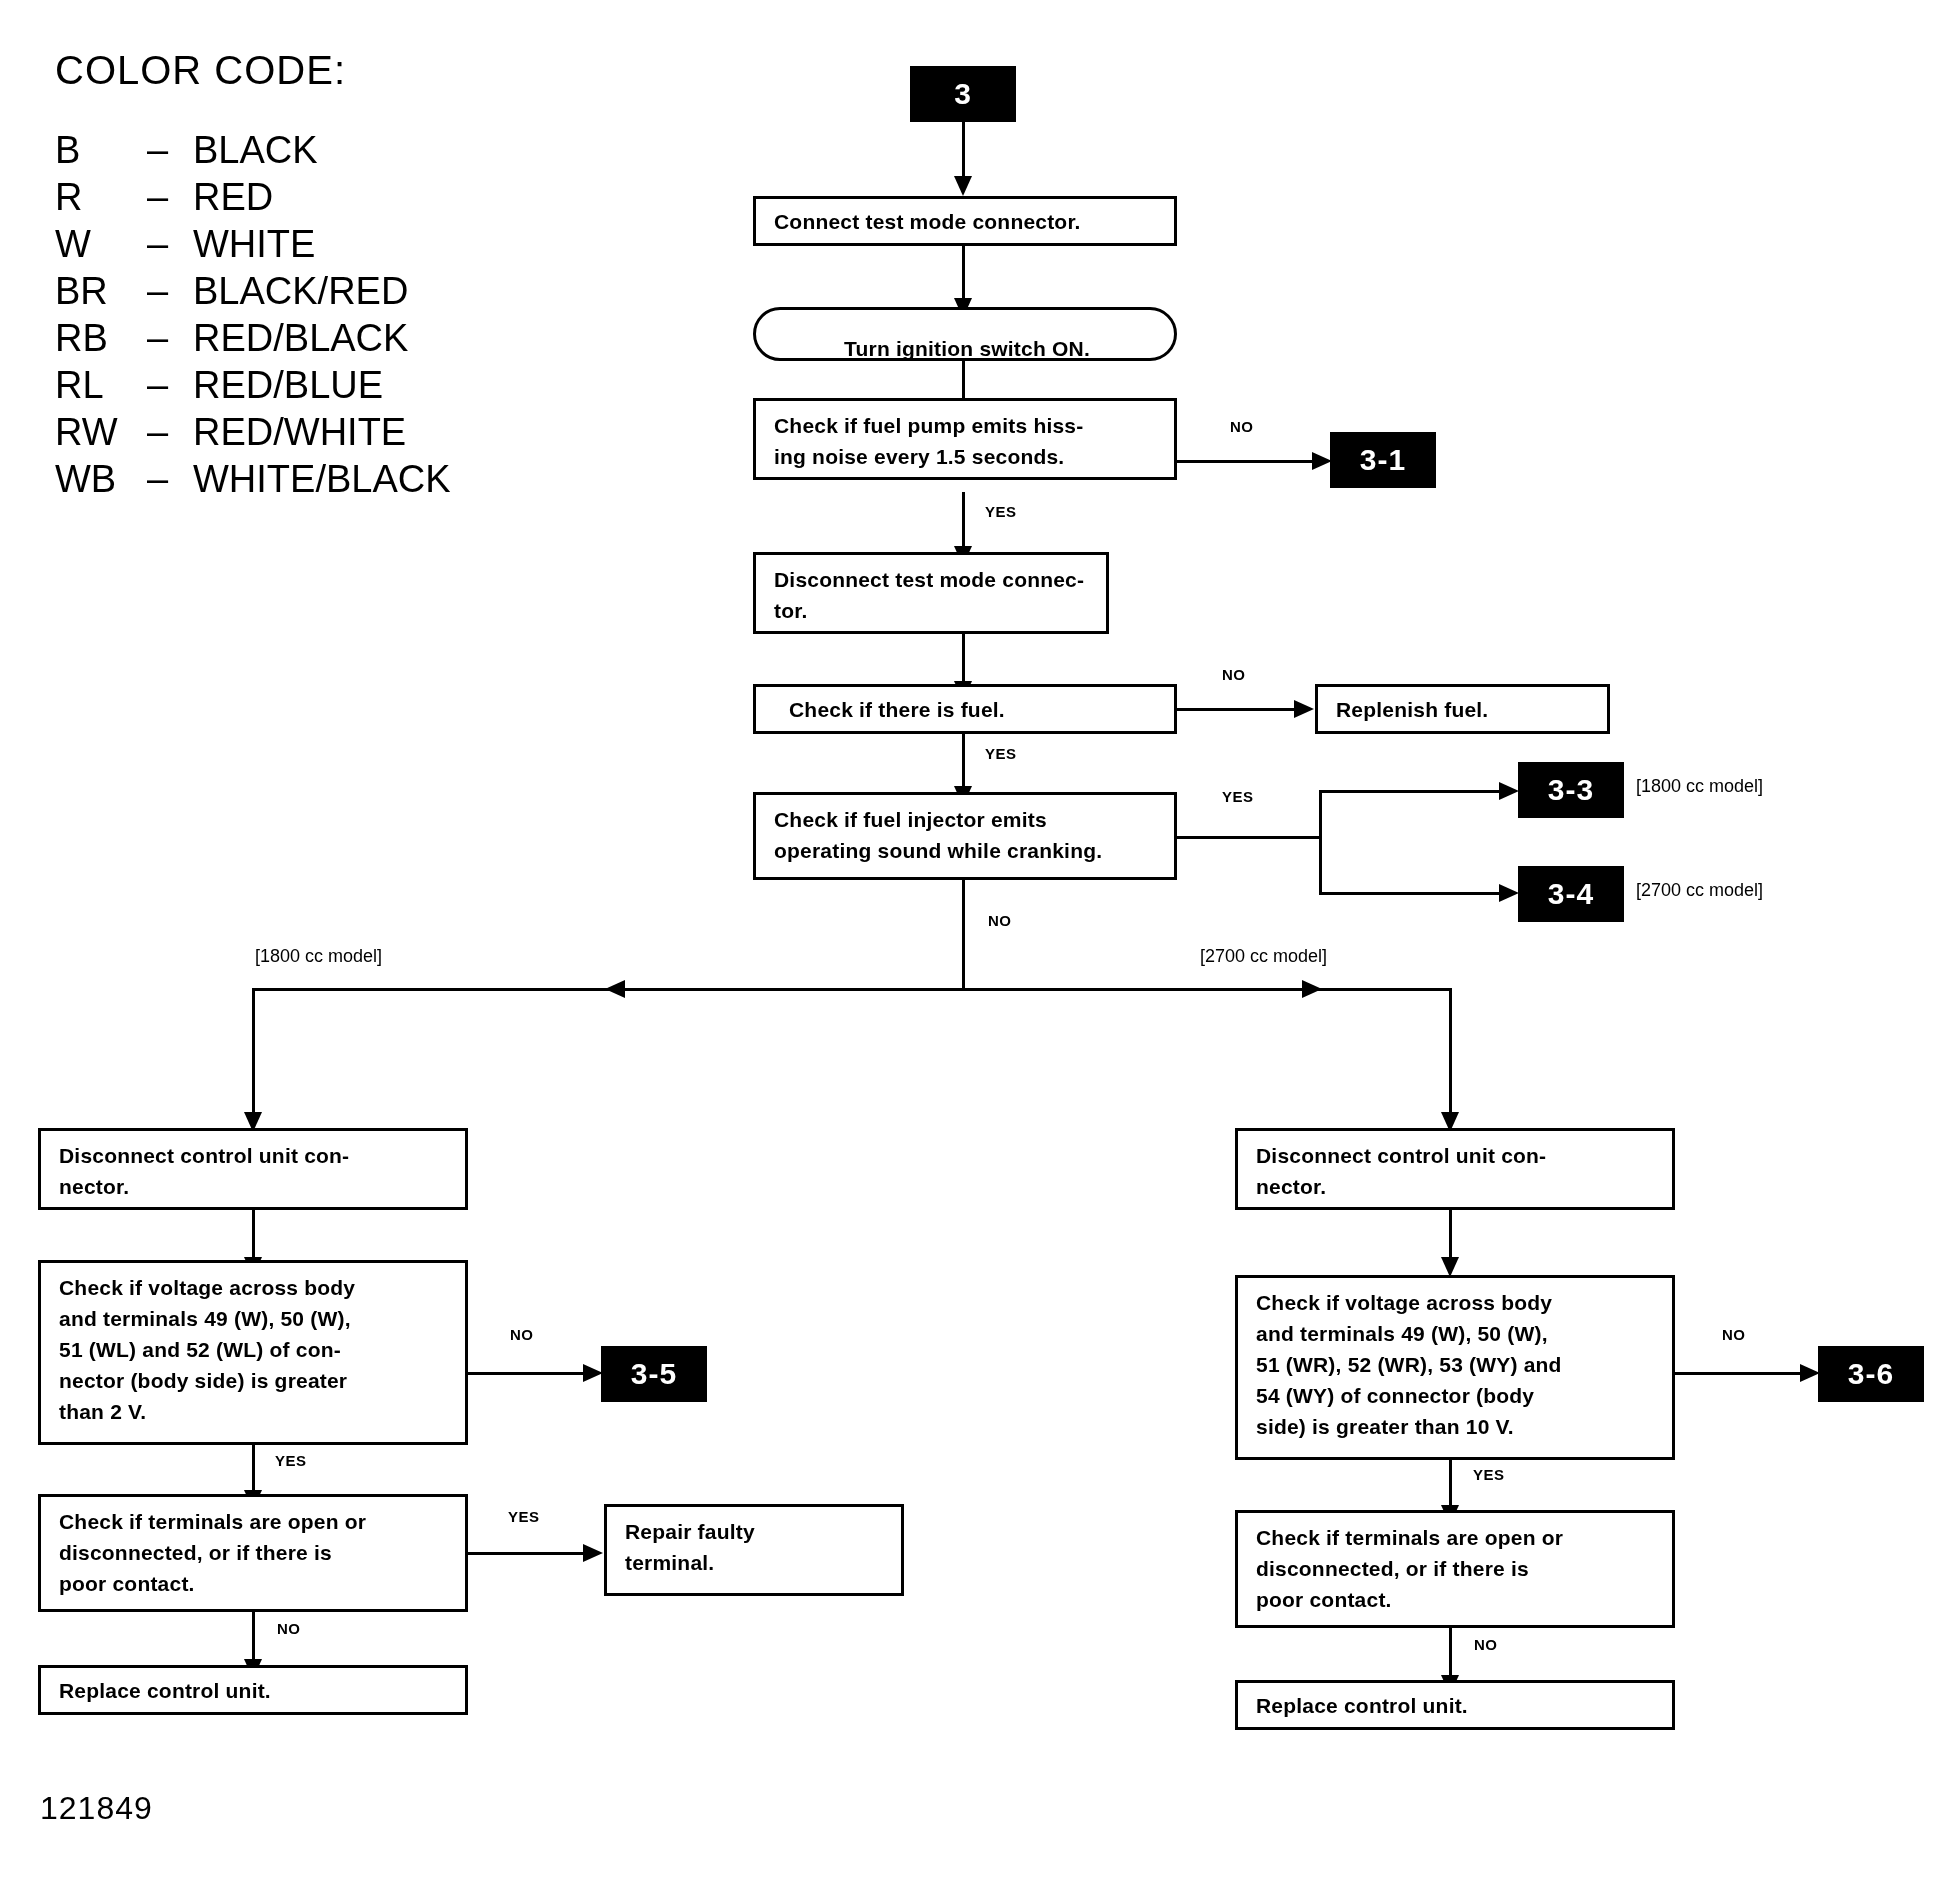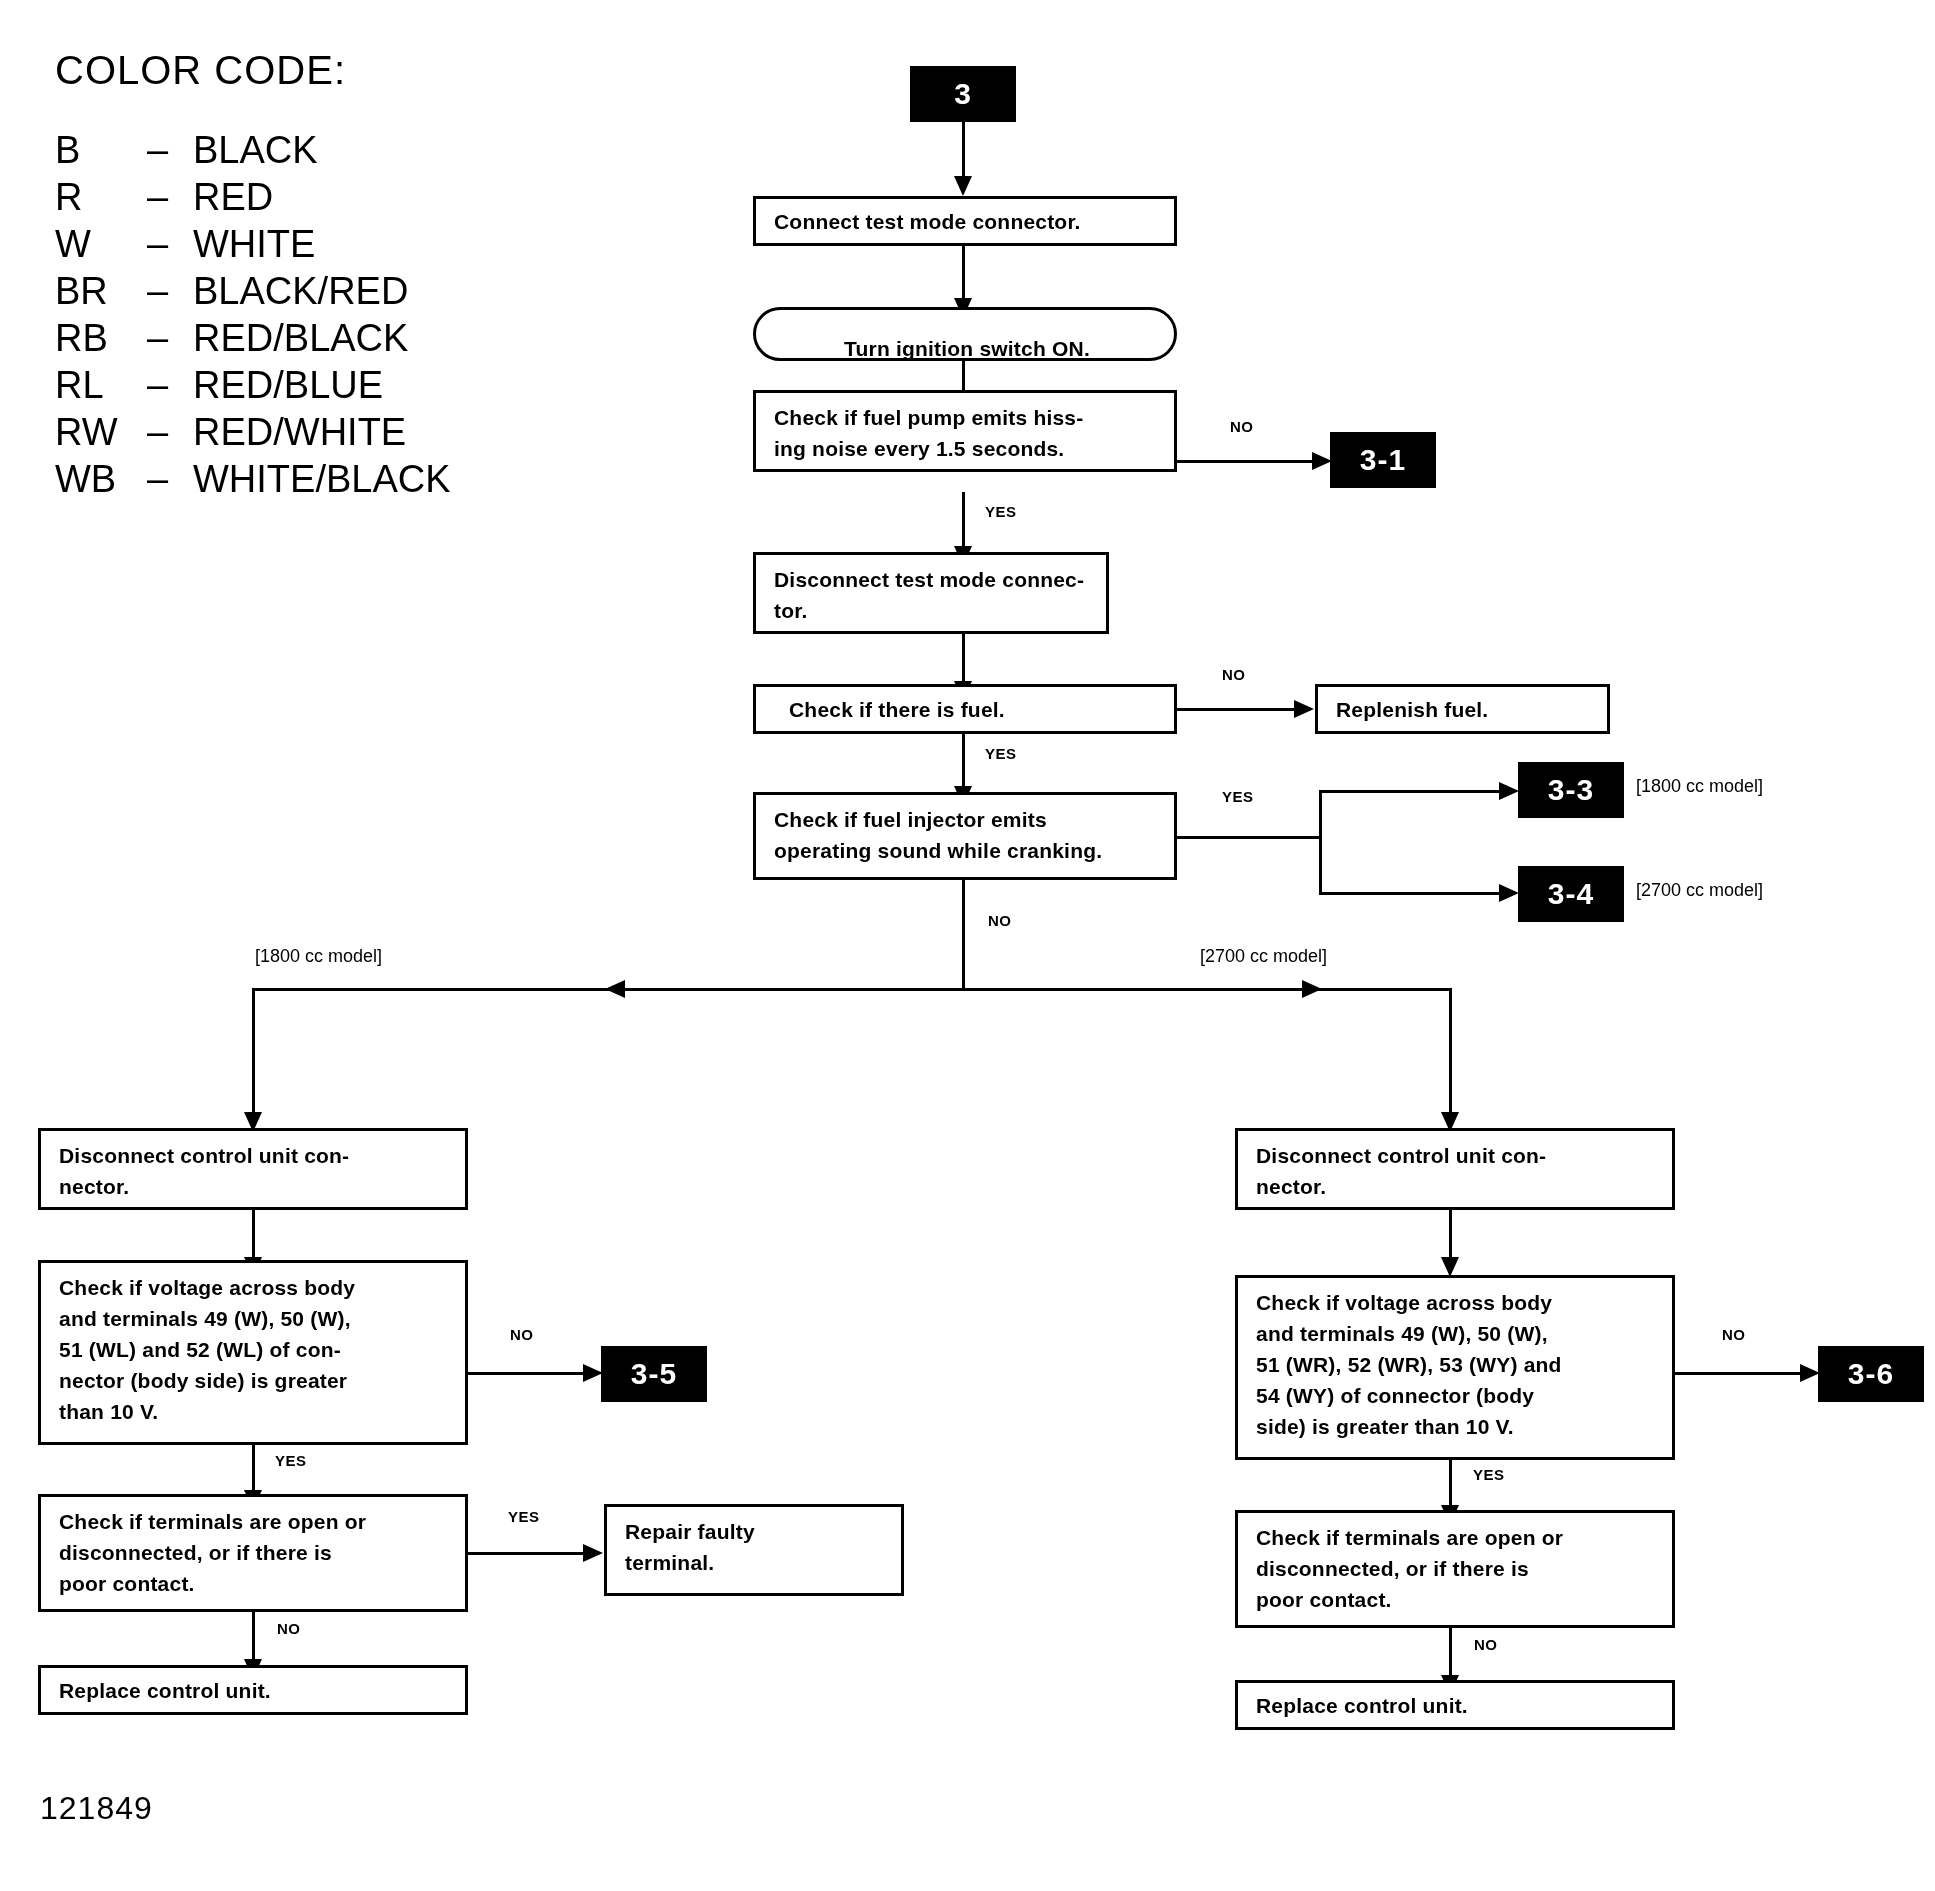--- a/index.html
+++ b/index.html
@@ -196,21 +196,21 @@
   <div class="vline" style="left:962px; top:246px; height:56px;"></div>
   <div class="arrow-down" style="left:954px; top:298px;"></div>
 
   <div class="node rounded" style="left:753px; top:307px; width:424px; height:54px;">
     <span>Turn ignition switch ON.</span>
   </div>
 
   <div class="vline" style="left:962px; top:361px; height:52px;"></div>
   <div class="arrow-down" style="left:954px; top:408px;"></div>
 
-  <div class="node" style="left:753px; top:390px; width:424px; height:82px;">
+  <div class="node" style="left:753px; top:398px; width:424px; height:82px;">
     <div>Check if fuel pump emits hiss-</div>
     <div>ing noise every 1.5 seconds.</div>
   </div>
 
   <div class="hline" style="left:1177px; top:460px; width:140px;"></div>
   <div class="arrow-right" style="left:1312px; top:452px;"></div>
   <div class="lbl" style="left:1230px; top:418px;">NO</div>
   <div class="badge" style="left:1330px; top:432px; width:106px; height:56px;">3-1</div>
 
   <div class="vline" style="left:962px; top:492px; height:60px;"></div>
@@ -281,21 +281,21 @@
   </div>
 
   <div class="vline" style="left:252px; top:1210px; height:52px;"></div>
   <div class="arrow-down" style="left:244px; top:1257px;"></div>
 
   <div class="node" style="left:38px; top:1260px; width:430px; height:185px;">
     <div>Check if voltage across body</div>
     <div>and terminals 49 (W), 50 (W),</div>
     <div>51 (WL) and 52 (WL) of con-</div>
     <div>nector (body side) is greater</div>
-    <div>than 10 V.</div>
+    <div>than 2 V.</div>
   </div>
 
   <div class="hline" style="left:468px; top:1372px; width:120px;"></div>
   <div class="arrow-right" style="left:583px; top:1364px;"></div>
   <div class="lbl" style="left:510px; top:1326px;">NO</div>
   <div class="badge" style="left:601px; top:1346px; width:106px; height:56px;">3-5</div>
 
   <div class="vline" style="left:252px; top:1445px; height:50px;"></div>
   <div class="arrow-down" style="left:244px; top:1490px;"></div>
   <div class="lbl" style="left:275px; top:1452px;">YES</div>

